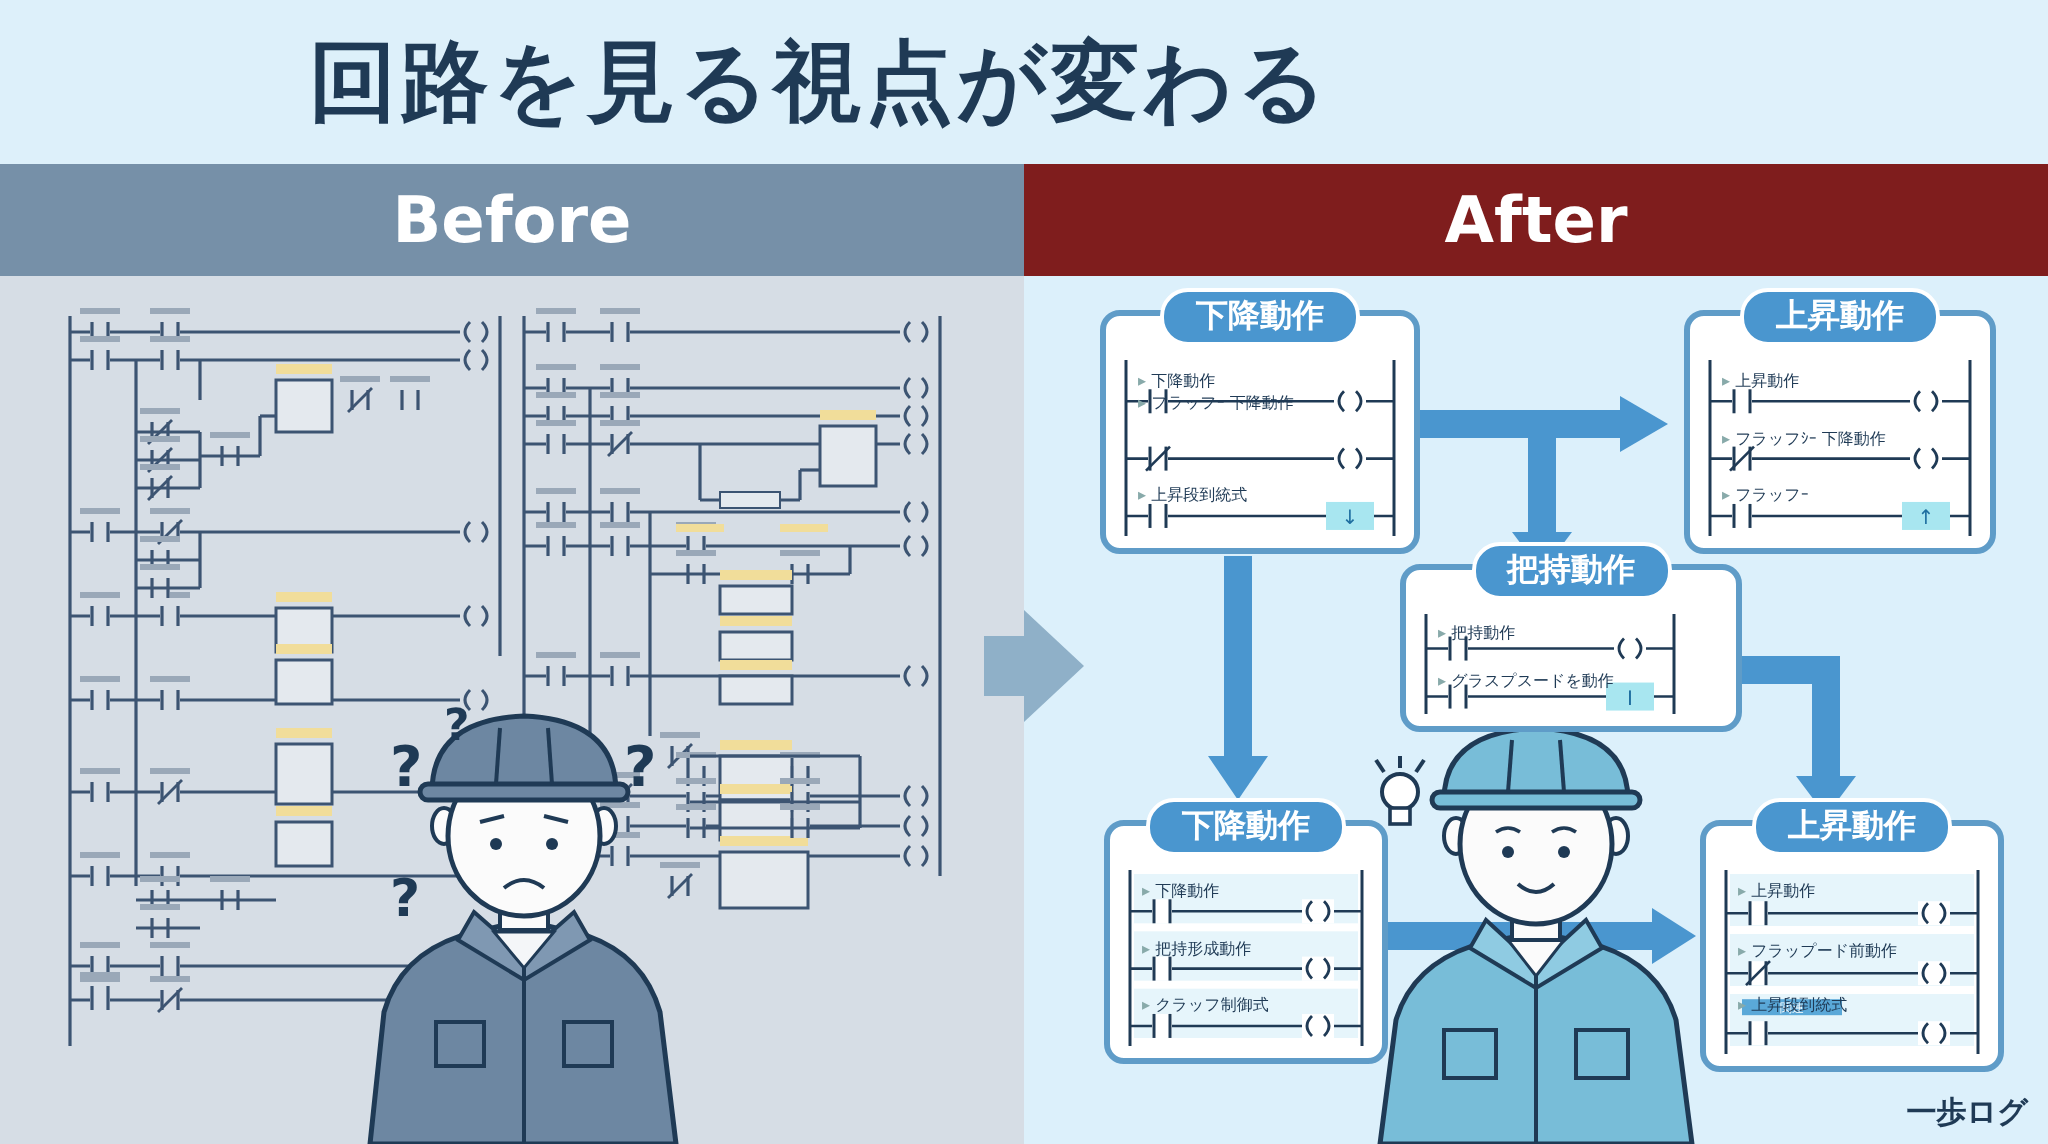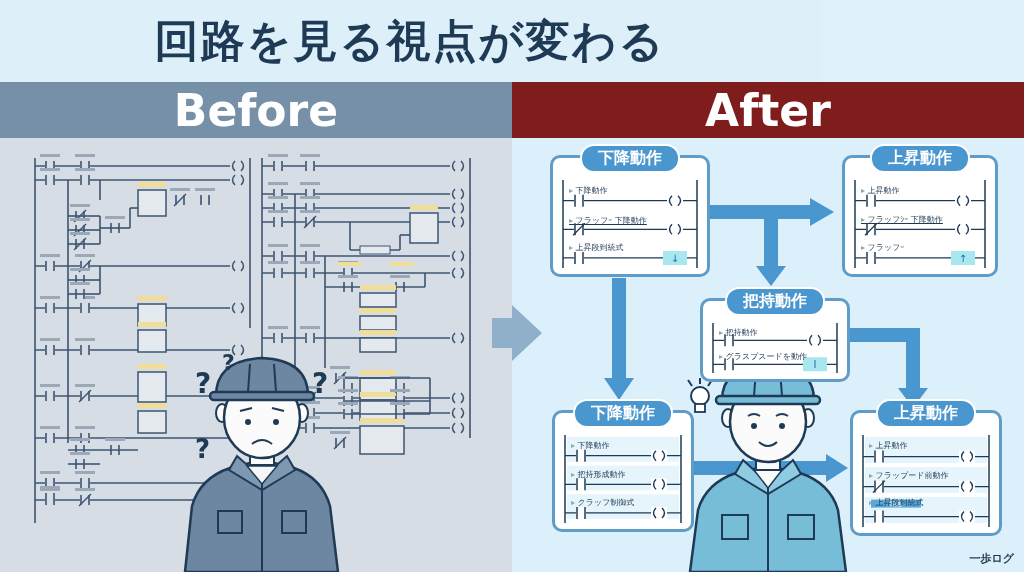--- a/index.html
+++ b/index.html
@@ -13,21 +13,21 @@
     position: absolute; left: 0; top: 0; width: 820px; height: 82px;
     background: #ddf0fa;
     display: flex; align-items: center; justify-content: center;
   }
   .title-text {
     font-size: 44px; font-weight: bold; color: #1f3a55; letter-spacing: 2px;
   }
   .header {
     position: absolute; top: 82px; height: 56px;
     display: flex; align-items: center; justify-content: center;
-    color: #fff; font-size: 44px; font-weight: bold;
+    color: #fff; font-size: 32px; font-weight: bold;
   }
   .header.before { left: 0; width: 512px; background: #7690a8; }
   .header.after { left: 512px; width: 512px; background: #7f1d1d; }
 
   .panel-before {
     position: absolute; left: 0; top: 138px; width: 512px; height: 434px;
     background: #d6dde5;
   }
   .panel-after {
     position: absolute; left: 512px; top: 138px; width: 512px; height: 434px;
@@ -43,21 +43,21 @@
     position: absolute; left: 50%; transform: translateX(-50%);
     top: -14px; background: #4a96cf; color: #fff; font-weight: bold;
     font-size: 16px; padding: 2px 16px; border-radius: 14px; white-space: nowrap;
     border: 2px solid #fff;
   }
   .rung-label {
     position: absolute; font-size: 8px; color: #1f3a55; white-space: nowrap;
   }
   .rung-label::before { content: "▸ "; color: #8aa; }
   .brand {
-    position: absolute; right: 10px; bottom: 6px; font-size: 11px;
+    position: absolute; right: 10px; bottom: 6px; font-size: 15px;
     font-weight: bold; color: #1f3a55;
   }
 </style>
 </head>
 <body>
 
 <div class="title-bar">
   <div class="title-text">回路を見る視点が変わる</div>
 </div>
 <div class="header before">Before</div>
@@ -705,21 +705,21 @@
           <path d="M119 66.30666666666667 Q114 71.30666666666667 119 76.30666666666667" fill="none" stroke="#1f3a55" stroke-width="1.4"></path>
           <path d="M125 66.30666666666667 Q130 71.30666666666667 125 76.30666666666667" fill="none" stroke="#1f3a55" stroke-width="1.4"></path>
           <line x1="10" y1="99.97333333333334" x2="144" y2="99.97333333333334" stroke="#1f3a55" stroke-width="1.3"></line>
           <rect x="21" y="93.97333333333334" width="10" height="12" fill="#fff"></rect>
           <line x1="22" y1="93.97333333333334" x2="22" y2="105.97333333333334" stroke="#1f3a55" stroke-width="1.5"></line>
           <line x1="30" y1="93.97333333333334" x2="30" y2="105.97333333333334" stroke="#1f3a55" stroke-width="1.5"></line>
           <rect x="110" y="92.97333333333334" width="24" height="14" fill="#a8e6f0"></rect>
           <text x="122" y="103.97333333333334" font-size="10" text-anchor="middle" fill="#1f6fa0">↓</text>
         </svg>
         <div class="rung-label" style="left: 16px; top: 27.16px;">下降動作</div>
-        <div class="rung-label" style="left: 16px; top: 57px; text-decoration: underline;">フラッフｰ 下降動作</div>
+        <div class="rung-label" style="left: 16px; top: 38px;">フラッフｰ 下降動作</div>
         <div class="rung-label" style="left: 16px; top: 84.4933px;">上昇段到統式</div>
       </div>
       <div class="box" style="left: 330px; top: 17px; width: 156px; height: 122px;">
         <div class="box-title">上昇動作</div>
         <svg width="150" height="116">
           <line x1="10" y1="22" x2="10" y2="110" stroke="#1f3a55" stroke-width="1.5"></line>
           <line x1="140" y1="22" x2="140" y2="110" stroke="#1f3a55" stroke-width="1.5"></line>
           <line x1="10" y1="42.64" x2="140" y2="42.64" stroke="#1f3a55" stroke-width="1.3"></line>
           <rect x="21" y="36.64" width="10" height="12" fill="#fff"></rect>
           <line x1="22" y1="36.64" x2="22" y2="48.64" stroke="#1f3a55" stroke-width="1.5"></line>
@@ -736,24 +736,24 @@
           <path d="M115 66.30666666666667 Q110 71.30666666666667 115 76.30666666666667" fill="none" stroke="#1f3a55" stroke-width="1.4"></path>
           <path d="M121 66.30666666666667 Q126 71.30666666666667 121 76.30666666666667" fill="none" stroke="#1f3a55" stroke-width="1.4"></path>
           <line x1="10" y1="99.97333333333334" x2="140" y2="99.97333333333334" stroke="#1f3a55" stroke-width="1.3"></line>
           <rect x="21" y="93.97333333333334" width="10" height="12" fill="#fff"></rect>
           <line x1="22" y1="93.97333333333334" x2="22" y2="105.97333333333334" stroke="#1f3a55" stroke-width="1.5"></line>
           <line x1="30" y1="93.97333333333334" x2="30" y2="105.97333333333334" stroke="#1f3a55" stroke-width="1.5"></line>
           <rect x="106" y="92.97333333333334" width="24" height="14" fill="#a8e6f0"></rect>
           <text x="118" y="103.97333333333334" font-size="10" text-anchor="middle" fill="#1f6fa0">↑</text>
         </svg>
         <div class="rung-label" style="left: 16px; top: 27.16px;">上昇動作</div>
-        <div class="rung-label" style="left: 16px; top: 55.8267px; text-decoration: underline;">フラッフｼｰ 下降動作</div>
+        <div class="rung-label" style="left: 16px; top: 55.8267px;">フラッフｼｰ 下降動作</div>
         <div class="rung-label" style="left: 16px; top: 84.4933px;">フラッフｰ</div>
       </div>
-      <div class="box" style="left: 188px; top: 160px; width: 150px; height: 84px;">
+      <div class="box" style="left: 188px; top: 144px; width: 171px; height: 84px;">
         <div class="box-title">把持動作</div>
         <svg width="144" height="78">
           <line x1="10" y1="22" x2="10" y2="72" stroke="#1f3a55" stroke-width="1.5"></line>
           <line x1="134" y1="22" x2="134" y2="72" stroke="#1f3a55" stroke-width="1.5"></line>
           <line x1="10" y1="39.28" x2="134" y2="39.28" stroke="#1f3a55" stroke-width="1.3"></line>
           <rect x="21" y="33.28" width="10" height="12" fill="#fff"></rect>
           <line x1="22" y1="33.28" x2="22" y2="45.28" stroke="#1f3a55" stroke-width="1.5"></line>
           <line x1="30" y1="33.28" x2="30" y2="45.28" stroke="#1f3a55" stroke-width="1.5"></line>
           <rect x="104" y="33.28" width="16" height="12" fill="#fff"></rect>
           <path d="M109 34.28 Q104 39.28 109 44.28" fill="none" stroke="#1f3a55" stroke-width="1.4"></path>

